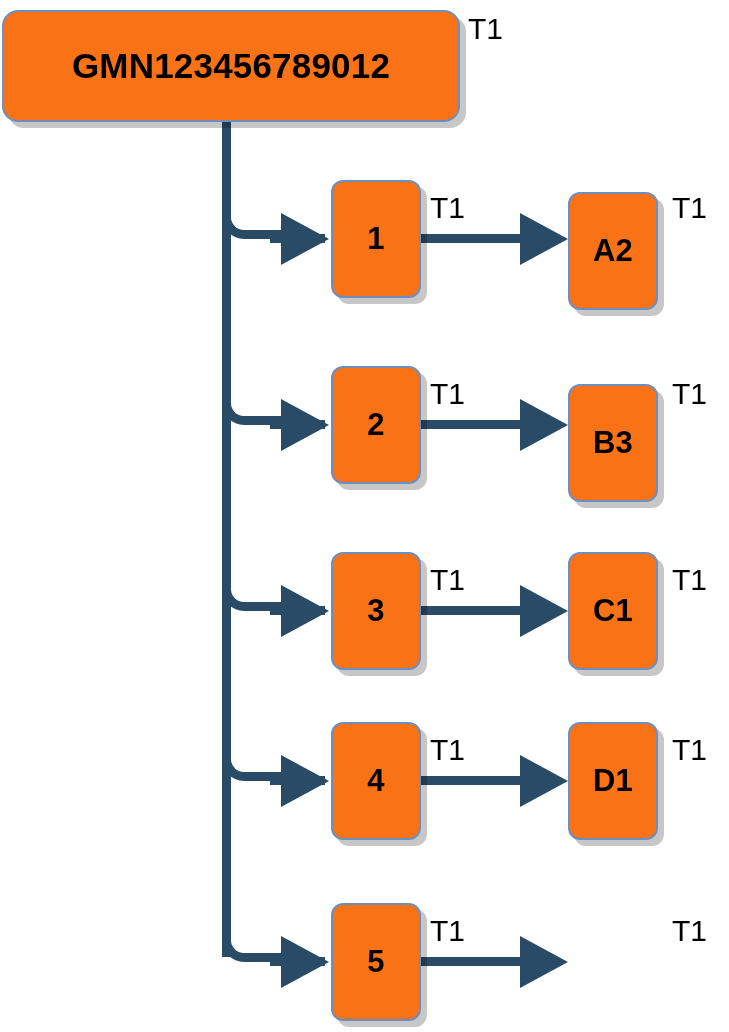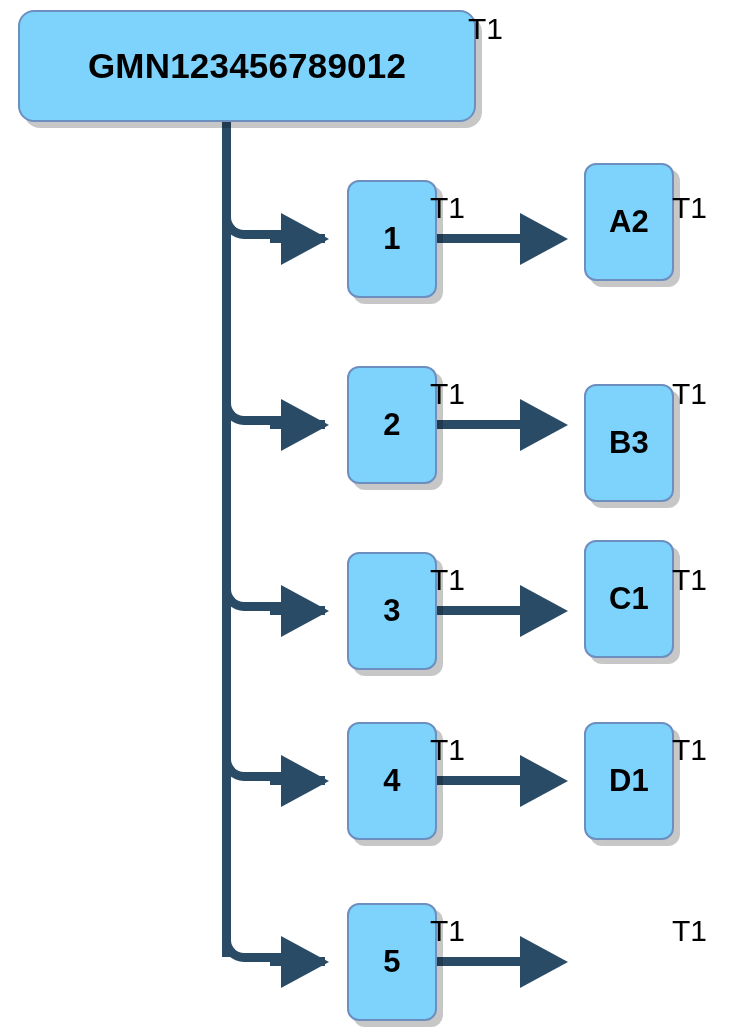--- a/index.html
+++ b/index.html
@@ -19,32 +19,31 @@
     position: absolute;
     left: 0;
     top: 0;
     width: 729px;
     height: 1032px;
   }
 
   .node {
     position: absolute;
     box-sizing: border-box;
-    background: #7dd3fc;
+    background: #f97316;
     border: 2px solid #6d8fc0;
     border-radius: 12px;
     box-shadow: 6px 6px 0 0 rgba(0,0,0,0.22);
     display: flex;
     align-items: center;
     justify-content: center;
     color: #000000;
     font-weight: bold;
     letter-spacing: 0.2px;
     z-index: 3;
-    margin-left: 16px;
   }
 
   .node-root {
     left: 2px;
     top: 10px;
     width: 458px;
     height: 112px;
     border-radius: 16px;
     font-size: 35px;
   }
@@ -130,21 +129,21 @@
   <div class="arrowhead" style="left:281px; top:213px;"></div>
 
   <div class="node node-mid" style="top:180px;">
     <span>1</span>
   </div>
   <div class="edge-label" style="left:430px; top:193px;">T1</div>
 
   <div class="stem" style="left:421px; top:234px; width:110px;"></div>
   <div class="arrowhead" style="left:520px; top:213px;"></div>
 
-  <div class="node node-end" style="top:163px;text-align:right;">
+  <div class="node node-end" style="top:192px;text-align:right;">
     <span>A2</span>
   </div>
   <div class="edge-label" style="left:672px; top:193px;">T1</div>
 
   <div class="branch" style="top:381px;"></div>
   <div class="stem" style="left:270px; top:420px; width:55px;"></div>
   <div class="arrowhead" style="left:281px; top:399px;"></div>
 
   <div class="node node-mid" style="top:366px;">
     <span>2</span>
@@ -164,21 +163,21 @@
   <div class="arrowhead" style="left:281px; top:585px;"></div>
 
   <div class="node node-mid" style="top:552px;">
     <span>3</span>
   </div>
   <div class="edge-label" style="left:430px; top:565px;">T1</div>
 
   <div class="stem" style="left:421px; top:606px; width:110px;"></div>
   <div class="arrowhead" style="left:520px; top:585px;"></div>
 
-  <div class="node node-end" style="top:540px;">
+  <div class="node node-end" style="top:552px;">
     <span>C1</span>
   </div>
   <div class="edge-label" style="left:672px; top:565px;">T1</div>
 
   <div class="branch" style="top:737px;"></div>
   <div class="stem" style="left:270px; top:776px; width:55px;"></div>
   <div class="arrowhead" style="left:281px; top:755px;"></div>
 
   <div class="node node-mid" style="top:722px;">
     <span>4</span>

